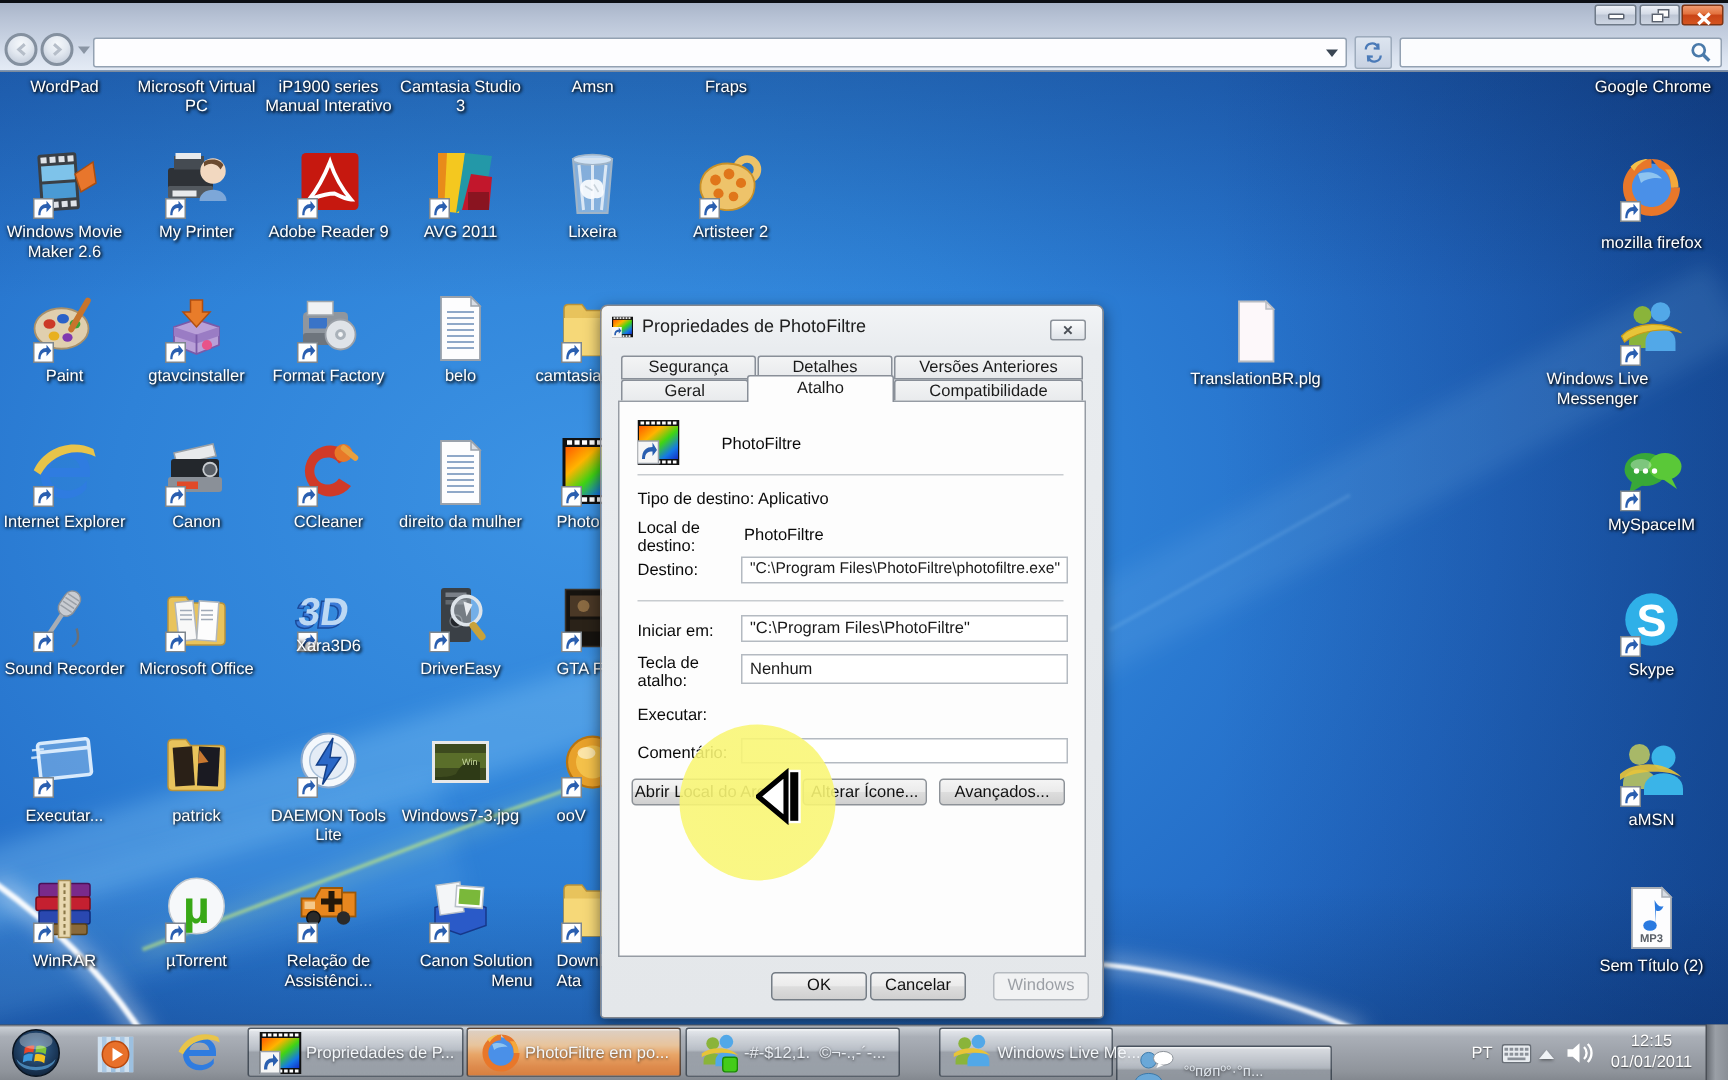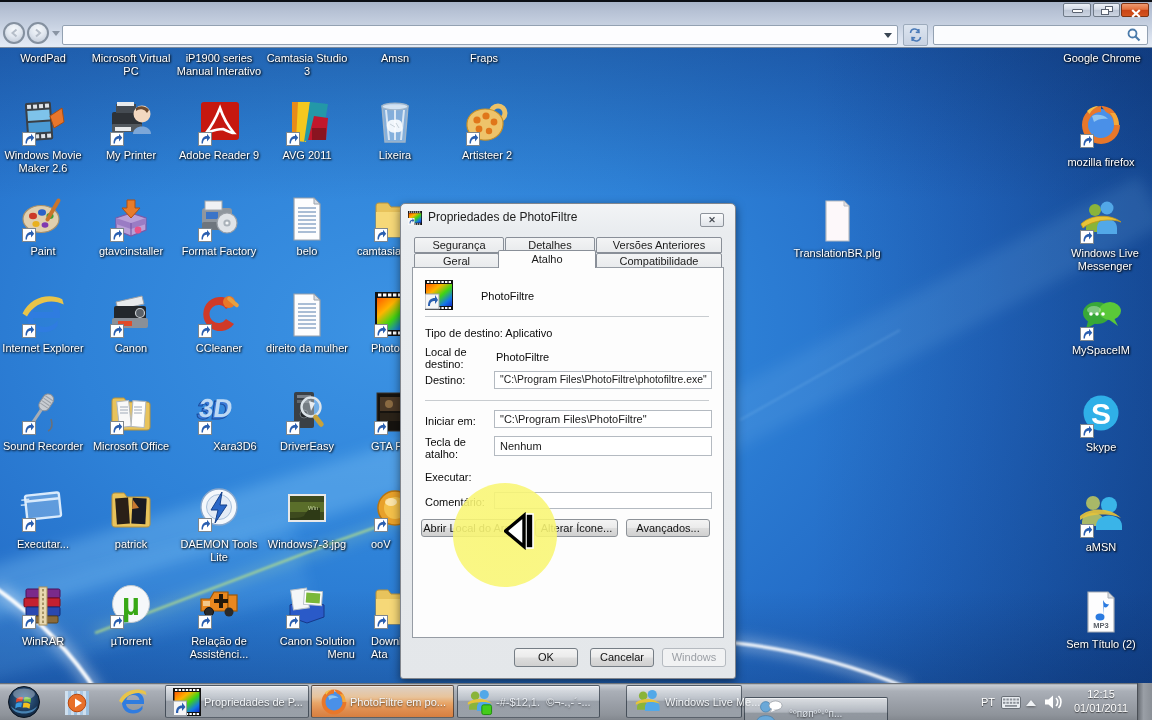--- a/index.html
+++ b/index.html
@@ -349,21 +349,21 @@
         </svg></div>
 <div class="dlabel" style="left:83px; top:440px; width:96px;">Microsoft Office</div>
 <div style="position:absolute; left:196px; top:389px; width:46px; height:46px;"><svg width="46" height="46" viewBox="0 0 46 46">
           <text x="4" y="30" font-family="Liberation Sans" font-weight="bold" font-size="26" fill="#3a7ad8" stroke="#1a4a9a" stroke-width="1" transform="skewX(-8)">3D</text>
 <text x="6" y="28" font-family="Liberation Sans" font-weight="bold" font-size="26" fill="#bcd8f4" transform="skewX(-8)">3D</text>
           <g>
             <rect x="2.5" y="32.5" width="13" height="13" fill="#fff" stroke="#7d868e" stroke-width="1"></rect>
             <path d="M5.5 43.5 C5.5 38 8 36 11 36 L11 33.8 L14.2 37.8 L11 41.5 L11 38.7 C8.8 38.7 7 39.8 7 43.5 Z" fill="#2a5fb0"></path>
           </g>
         </svg></div>
-<div class="dlabel" style="left:171px; top:440px; width:96px;margin-left:16px;">Xara3D6</div>
+<div class="dlabel" style="left:171px; top:425px; width:96px;">Xara3D6</div>
 <div style="position:absolute; left:284px; top:389px; width:46px; height:46px;"><svg width="46" height="46" viewBox="0 0 46 46">
           <rect x="10" y="3" width="20" height="36" rx="2" fill="#3a4046"></rect>
 <rect x="13" y="6" width="14" height="3" fill="#7a8088"></rect>
           <rect x="13" y="11" width="14" height="3" fill="#62686e"></rect>
 <circle cx="20" cy="25" r="4" fill="#23272c" stroke="#6a7076" stroke-width="1"></circle>
 <circle cx="27" cy="18" r="9.5" fill="rgba(230,240,248,0.35)" stroke="#dde4ea" stroke-width="2.4"></circle>
 <rect x="32" y="25" width="5" height="14" rx="2.4" fill="#c8a23a" transform="rotate(-38 34 32)"></rect>
 <path d="M25 12 L27 22 L31 14 Z" fill="#e8ecf0"></path>
           <g>
             <rect x="2.5" y="32.5" width="13" height="13" fill="#fff" stroke="#7d868e" stroke-width="1"></rect>
@@ -506,21 +506,21 @@
           <circle cx="17" cy="12" r="6" fill="#8ab43a"></circle>
 <path d="M8 30 C8 20 26 20 26 30 L26 34 L8 34 Z" fill="#8ab43a"></path>
 <circle cx="29" cy="10" r="6.5" fill="#52a8e8"></circle>
 <path d="M19 30 C19 18 39 18 39 30 L39 36 L19 36 Z" fill="#52a8e8"></path>
 <path d="M3 26 C13 16 33 16 43 24 C34 20 14 22 5 30 Z" fill="#e8c438" stroke="#c89a18" stroke-width="0.8"></path>
           <g>
             <rect x="2.5" y="32.5" width="13" height="13" fill="#fff" stroke="#7d868e" stroke-width="1"></rect>
             <path d="M5.5 43.5 C5.5 38 8 36 11 36 L11 33.8 L14.2 37.8 L11 41.5 L11 38.7 C8.8 38.7 7 39.8 7 43.5 Z" fill="#2a5fb0"></path>
           </g>
         </svg></div>
-<div class="dlabel" style="left:1057px; top:247px; width:96px;">Windows Live<br>Messenger</div>
+<div class="dlabel" style="left:1017px; top:247px; width:96px;">Windows Live<br>Messenger</div>
 <div style="position:absolute; left:1078px; top:295px; width:46px; height:46px;"><svg width="46" height="46" viewBox="0 0 46 46">
           <ellipse cx="19" cy="18" rx="14" ry="11" fill="#38a838"></ellipse>
 <path d="M10 26 L8 34 L18 28 Z" fill="#38a838"></path>
 <ellipse cx="32" cy="16" rx="11" ry="9" fill="#5ac838"></ellipse>
 <path d="M36 23 L40 31 L30 24 Z" fill="#5ac838"></path>
 <ellipse cx="16" cy="15" rx="7" ry="4" fill="rgba(255,255,255,0.35)"></ellipse>
 <circle cx="13" cy="19" r="1.8" fill="#fff"></circle>
           <circle cx="19" cy="19" r="1.8" fill="#fff"></circle>
           <circle cx="25" cy="19" r="1.8" fill="#fff"></circle>
           <g>
@@ -677,21 +677,21 @@
     <div class="tbox" style="left:93px; top:206px; width:218px;">"C:\Program Files\PhotoFiltre"</div>
     <div class="lbl" style="left:24px; top:232px;">Tecla de<br>atalho:</div>
     <div class="tbox" style="left:93px; top:232px; width:218px; height:20px; line-height:18px;">Nenhum</div>
     <div class="lbl" style="left:24px; top:267px;">Executar:</div>
     <div class="lbl" style="left:24px; top:292px;">Comentário:</div>
     <div class="tbox" style="left:93px; top:288px; width:218px; height:17px;"></div>
     <div class="btn" style="left:20px; top:315px; width:112px;">Abrir Local do Arquivo</div>
     <div class="btn" style="left:134px; top:315px; width:83px;">Alterar Ícone...</div>
     <div class="btn" style="left:225px; top:315px; width:84px;">Avançados...</div>
     <div class="btnbig" style="left:113px; top:444px;">OK</div>
-    <div class="btnbig" style="left:189px; top:444px;">Cancelar</div>
+    <div class="btnbig" style="left:179px; top:444px;">Cancelar</div>
     <div class="btndis" style="left:261px; top:444px;">Windows</div>
   </div>
 
   <div id="ycirc"></div>
   <div id="cursor">
     <svg width="32" height="38" viewBox="0 0 32 38">
       <rect x="22" y="2" width="7" height="34" fill="#000" stroke="#fff" stroke-width="1.6"></rect>
       <polygon points="1.5,19 20,3.5 20,34.5" fill="#fff" stroke="#000" stroke-width="3.4"></polygon>
     </svg>
   </div>

